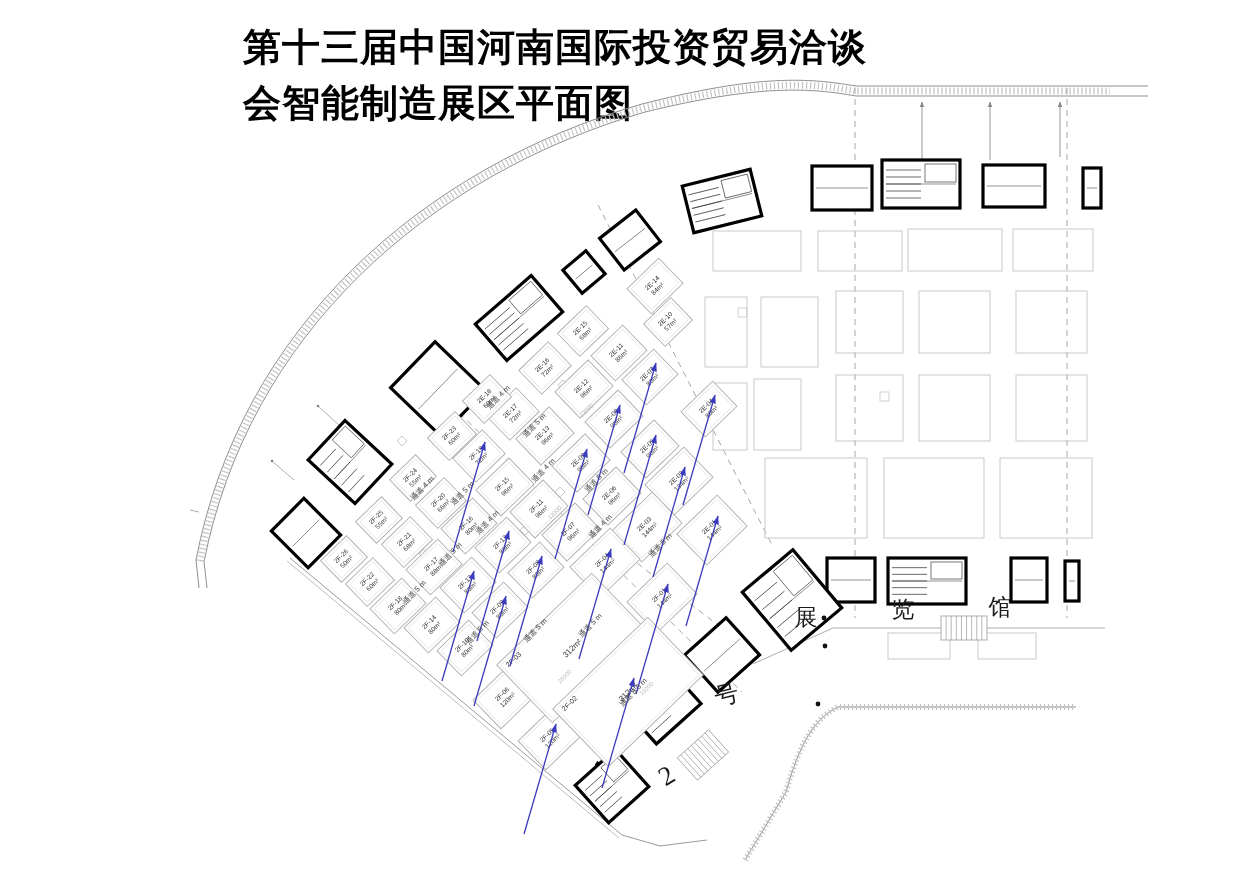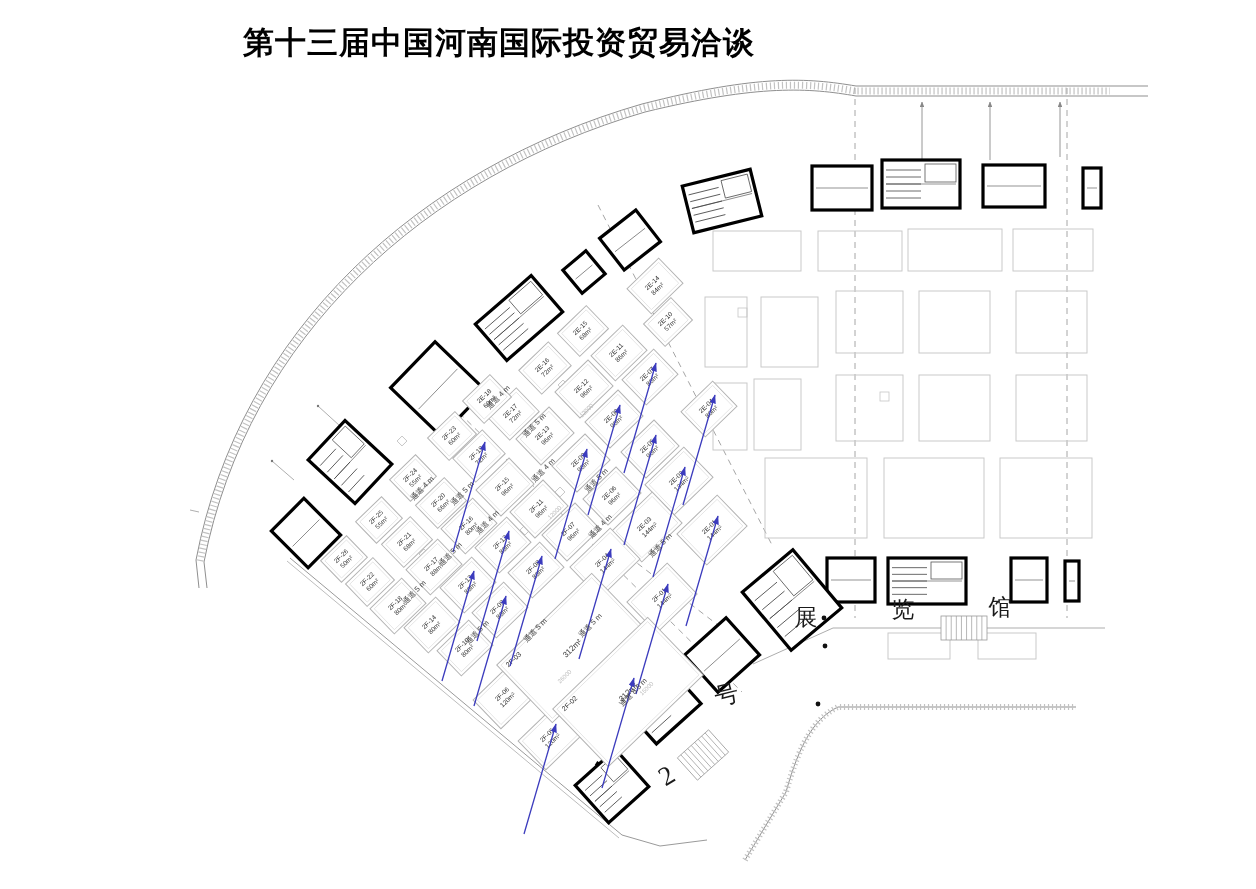--- a/index.html
+++ b/index.html
@@ -1,28 +1,29 @@
 <!DOCTYPE html>
 <html><head>
 <meta charset="utf-8">
 <style>
   html,body{margin:0;padding:0;background:#ffffff;}
   .page{position:relative;width:1256px;height:889px;background:#ffffff;overflow:hidden;
         font-family:"Liberation Sans","DejaVu Sans",sans-serif;}
-  .title{position:absolute;left:243px;color:#000;font-weight:700;font-size:31px;
+  .title{position:absolute;left:243px;color:#000;font-weight:700;font-size:38px;
          letter-spacing:1px;white-space:nowrap;text-align:center;}
   .title.l1{top:22px;}
   .title.l2{top:78px;}
   svg text{user-select:none;}
 </style>
 </head>
 <body>
 
 <div class="page">
   <div class="title l1">第十三届中国河南国际投资贸易洽谈</div>
+  <div class="title l2">会智能制造展区平面图</div>
   <svg id="plan" width="1256" height="889" viewBox="0 0 1256 889" style="position:absolute;left:0;top:0;">
       <defs>
         <marker id="ab" markerWidth="7" markerHeight="5" refX="6.5" refY="2.5" orient="auto">
           <path d="M0,0 L7,2.5 L0,5 Z" fill="#3b3bbd"></path>
         </marker>
         <marker id="ag" markerWidth="6" markerHeight="5" refX="5.5" refY="2.5" orient="auto">
           <path d="M0,0 L6,2.5 L0,5 Z" fill="#888"></path>
         </marker>
       </defs>
       <path d="M196,560 C240,330 420,168 642,104 C760,74 808,78 856,86 L1148,86" fill="none" stroke="#8f8f8f" stroke-width="1"></path>

